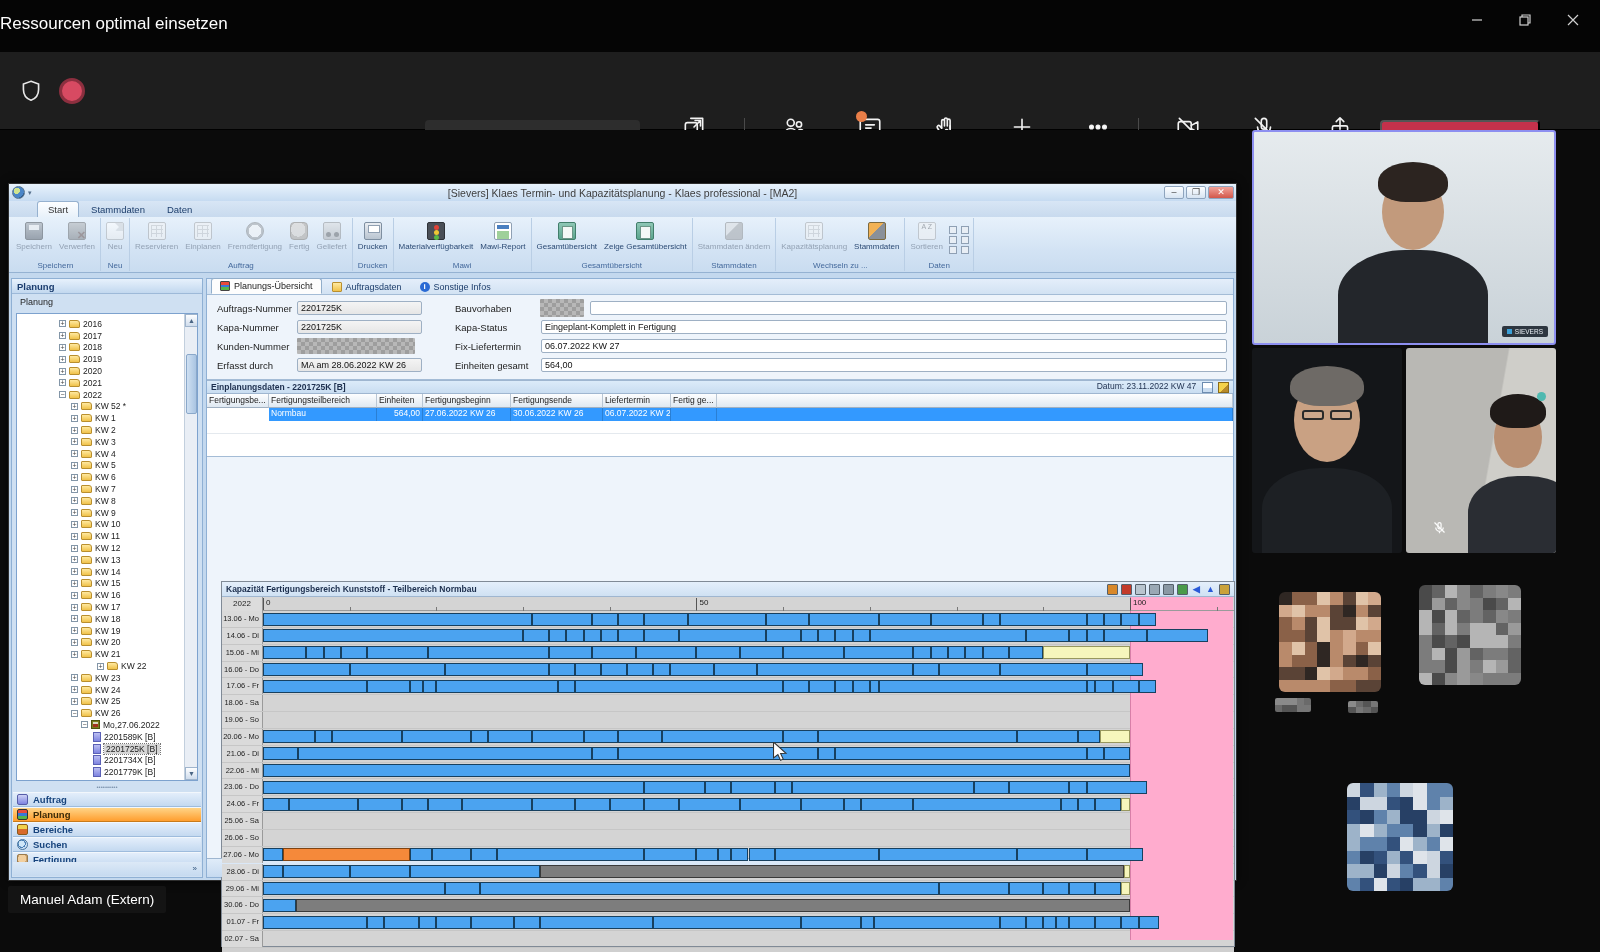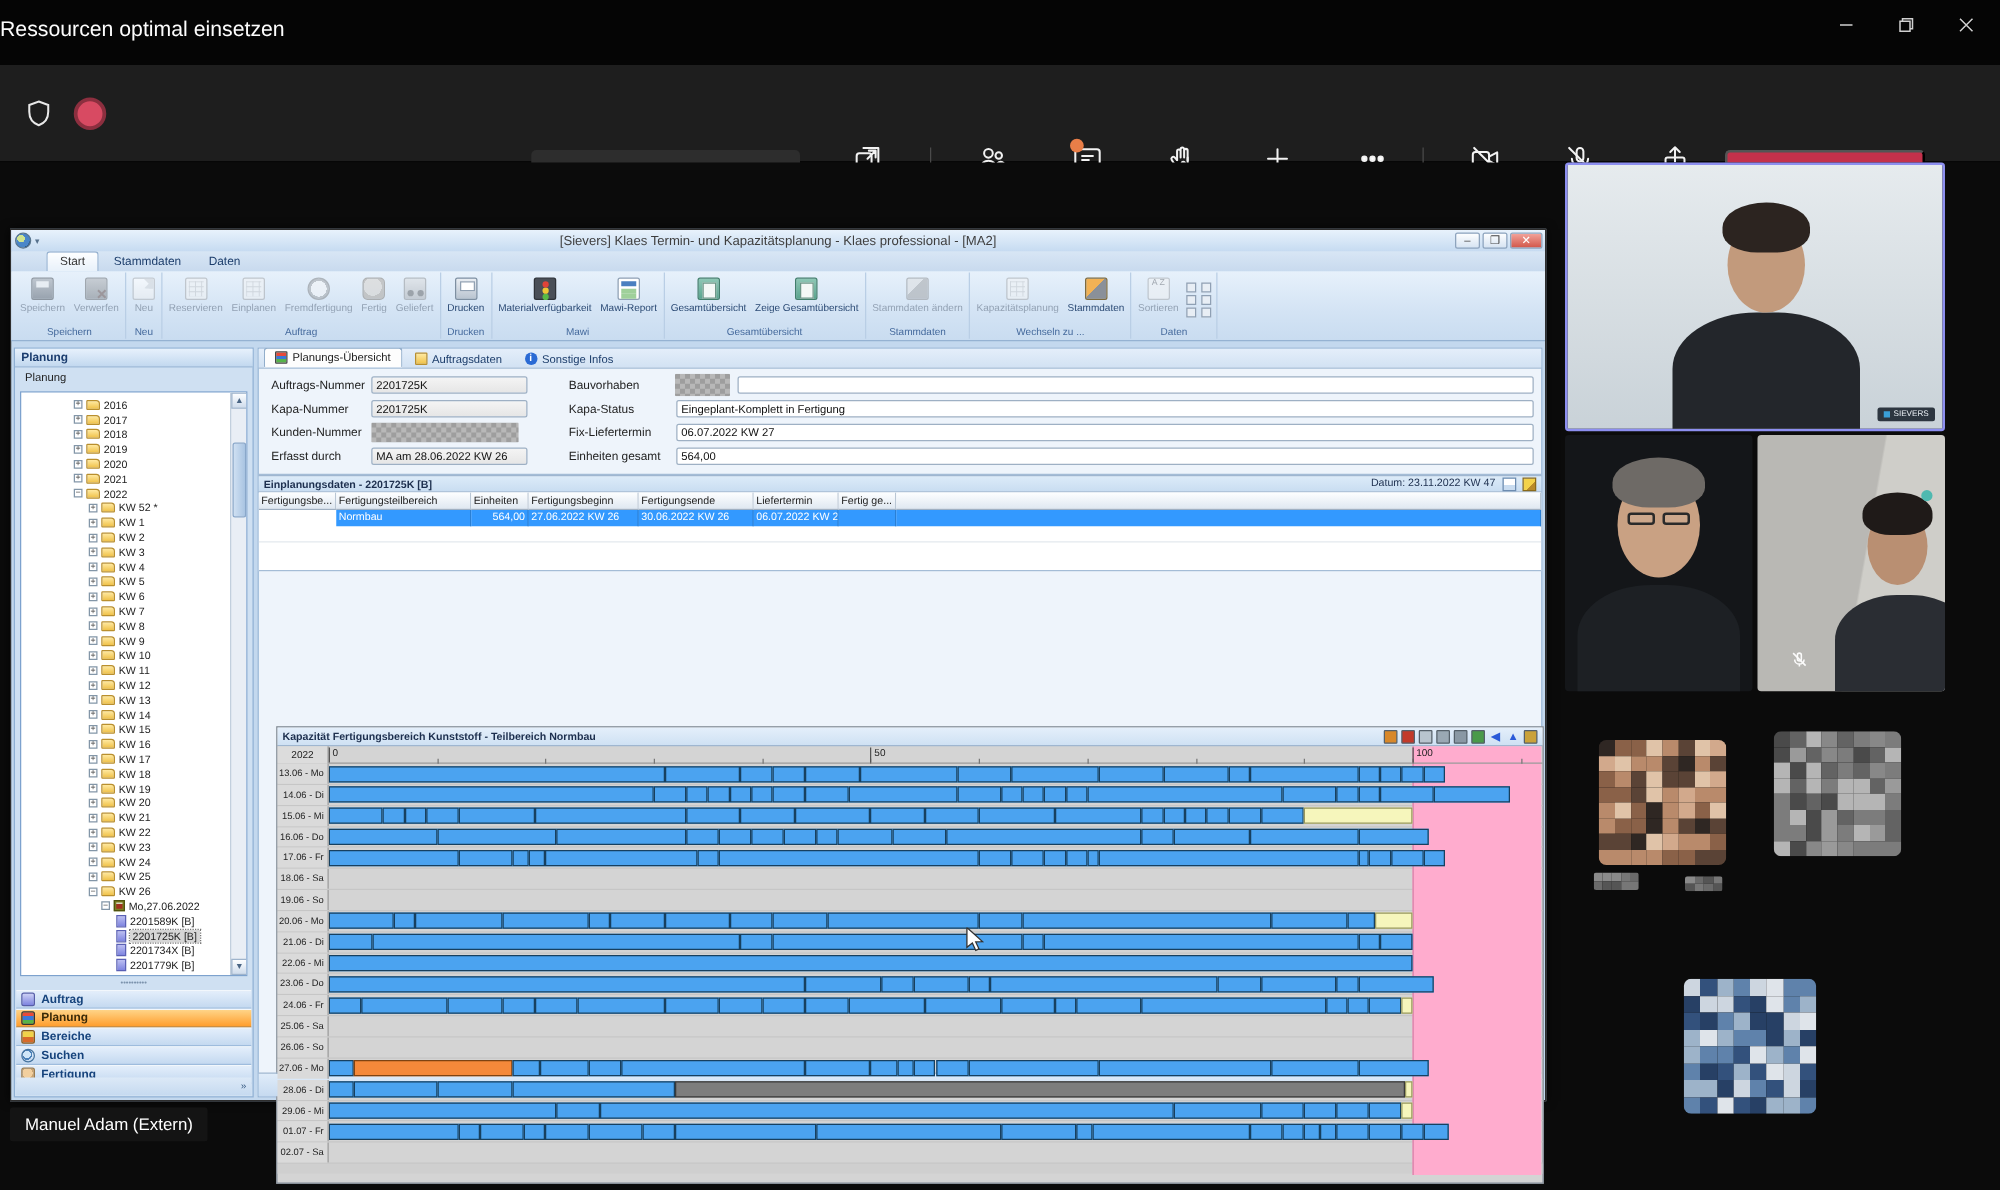--- a/index.html
+++ b/index.html
@@ -597,21 +597,21 @@
               <div class="trow" style="padding-left: 54px;">
                 <span class="texp">+</span>
                 <span class="tfolder"></span>
                 <span>KW 20</span>
               </div>
               <div class="trow" style="padding-left: 54px;">
                 <span class="texp">+</span>
                 <span class="tfolder"></span>
                 <span>KW 21</span>
               </div>
-              <div class="trow" style="padding-left: 54px;">
+              <div class="trow" style="padding-left: 80px;">
                 <span class="texp">+</span>
                 <span class="tfolder"></span>
                 <span>KW 22</span>
               </div>
               <div class="trow" style="padding-left: 54px;">
                 <span class="texp">+</span>
                 <span class="tfolder"></span>
                 <span>KW 23</span>
               </div>
               <div class="trow" style="padding-left: 54px;">
@@ -1048,20 +1048,27 @@
                   <div class="g-track">
                     <div class="gseg b" style="left: 0%; width: 18.75%;"></div>
                     <div class="gseg b" style="left: 18.75%; width: 3.57143%;"></div>
                     <div class="gseg b" style="left: 22.3214%; width: 47.3214%;"></div>
                     <div class="gseg b" style="left: 69.6429%; width: 7.14286%;"></div>
                     <div class="gseg b" style="left: 76.7857%; width: 3.57143%;"></div>
                     <div class="gseg b" style="left: 80.3571%; width: 2.67857%;"></div>
                     <div class="gseg b" style="left: 83.0357%; width: 2.67857%;"></div>
                     <div class="gseg b" style="left: 85.7143%; width: 2.67857%;"></div>
                     <div class="gseg y" style="left: 88.3929%; width: 0.892857%;"></div>
+                  </div>
+                </div>
+                <div class="g-row">
+                  <div class="g-label">30.06 - Do</div>
+                  <div class="g-track">
+                    <div class="gseg b" style="left: 0%; width: 3.39286%;"></div>
+                    <div class="gseg g" style="left: 3.39286%; width: 85.8929%;"></div>
                   </div>
                 </div>
                 <div class="g-row">
                   <div class="g-label">01.07 - Fr</div>
                   <div class="g-track">
                     <div class="gseg b" style="left: 0%; width: 10.7143%;"></div>
                     <div class="gseg b" style="left: 10.7143%; width: 1.78571%;"></div>
                     <div class="gseg b" style="left: 12.5%; width: 3.57143%;"></div>
                     <div class="gseg b" style="left: 16.0714%; width: 1.78571%;"></div>
                     <div class="gseg b" style="left: 17.8571%; width: 3.57143%;"></div>

